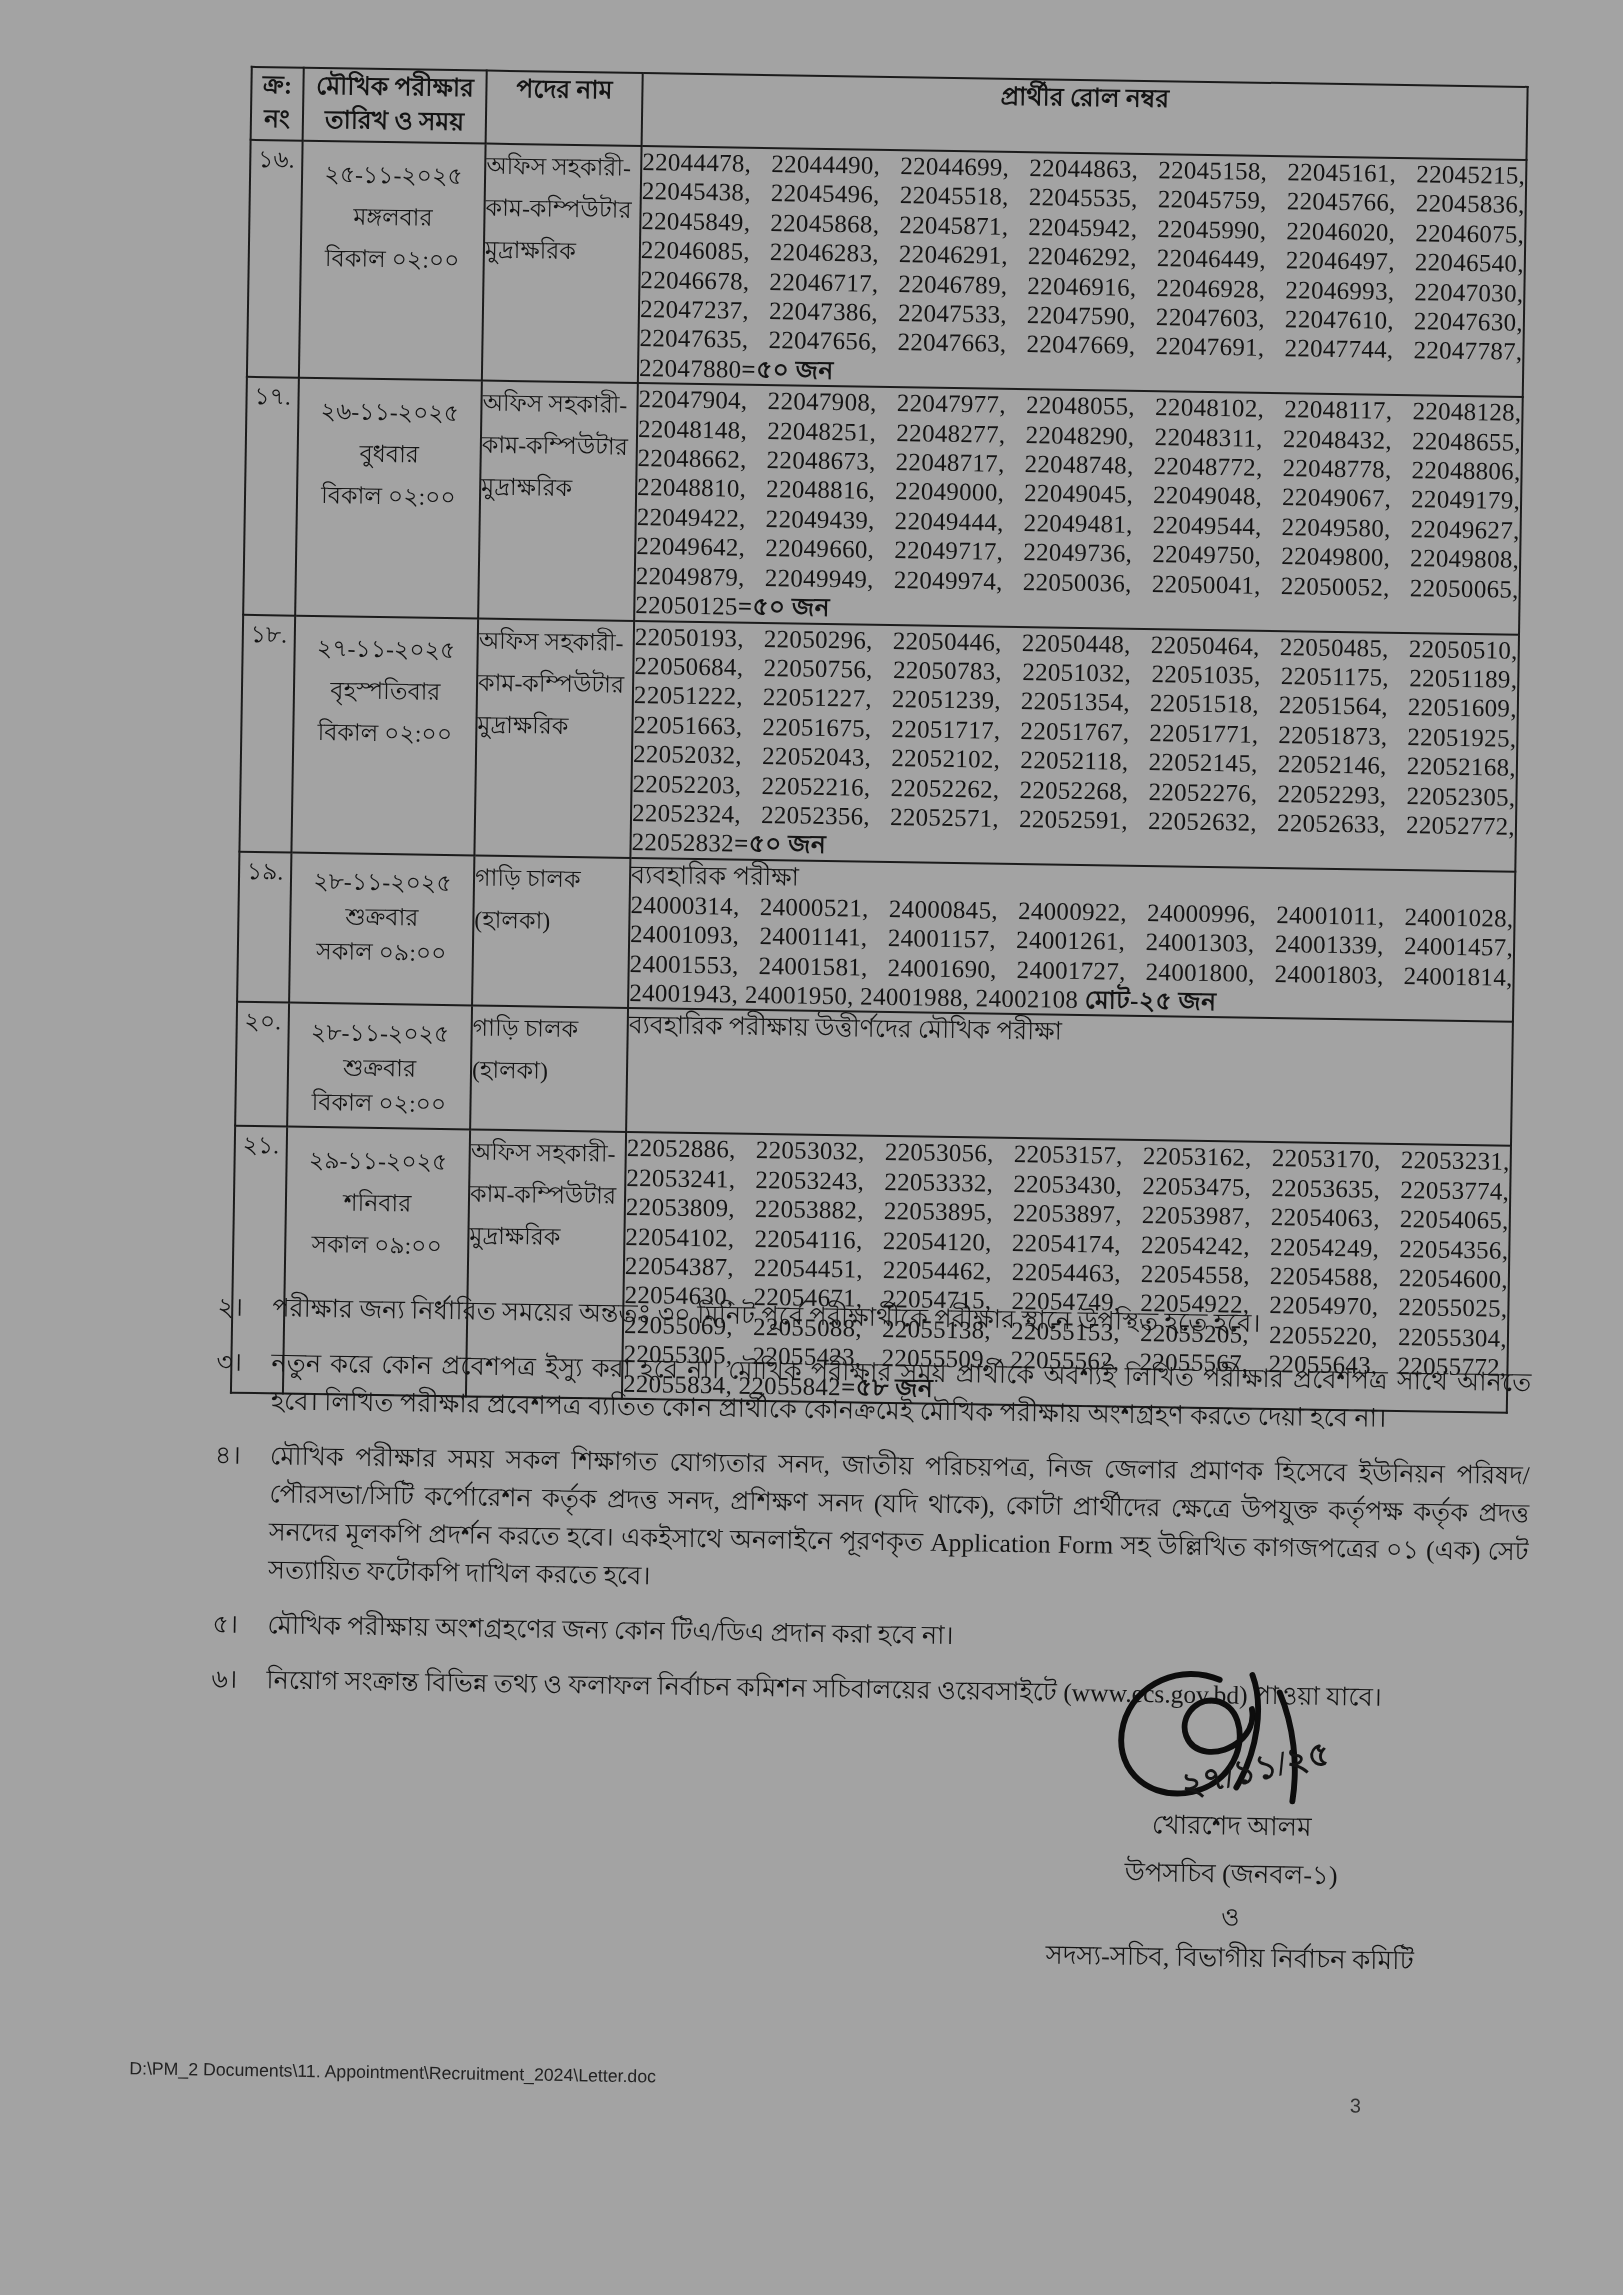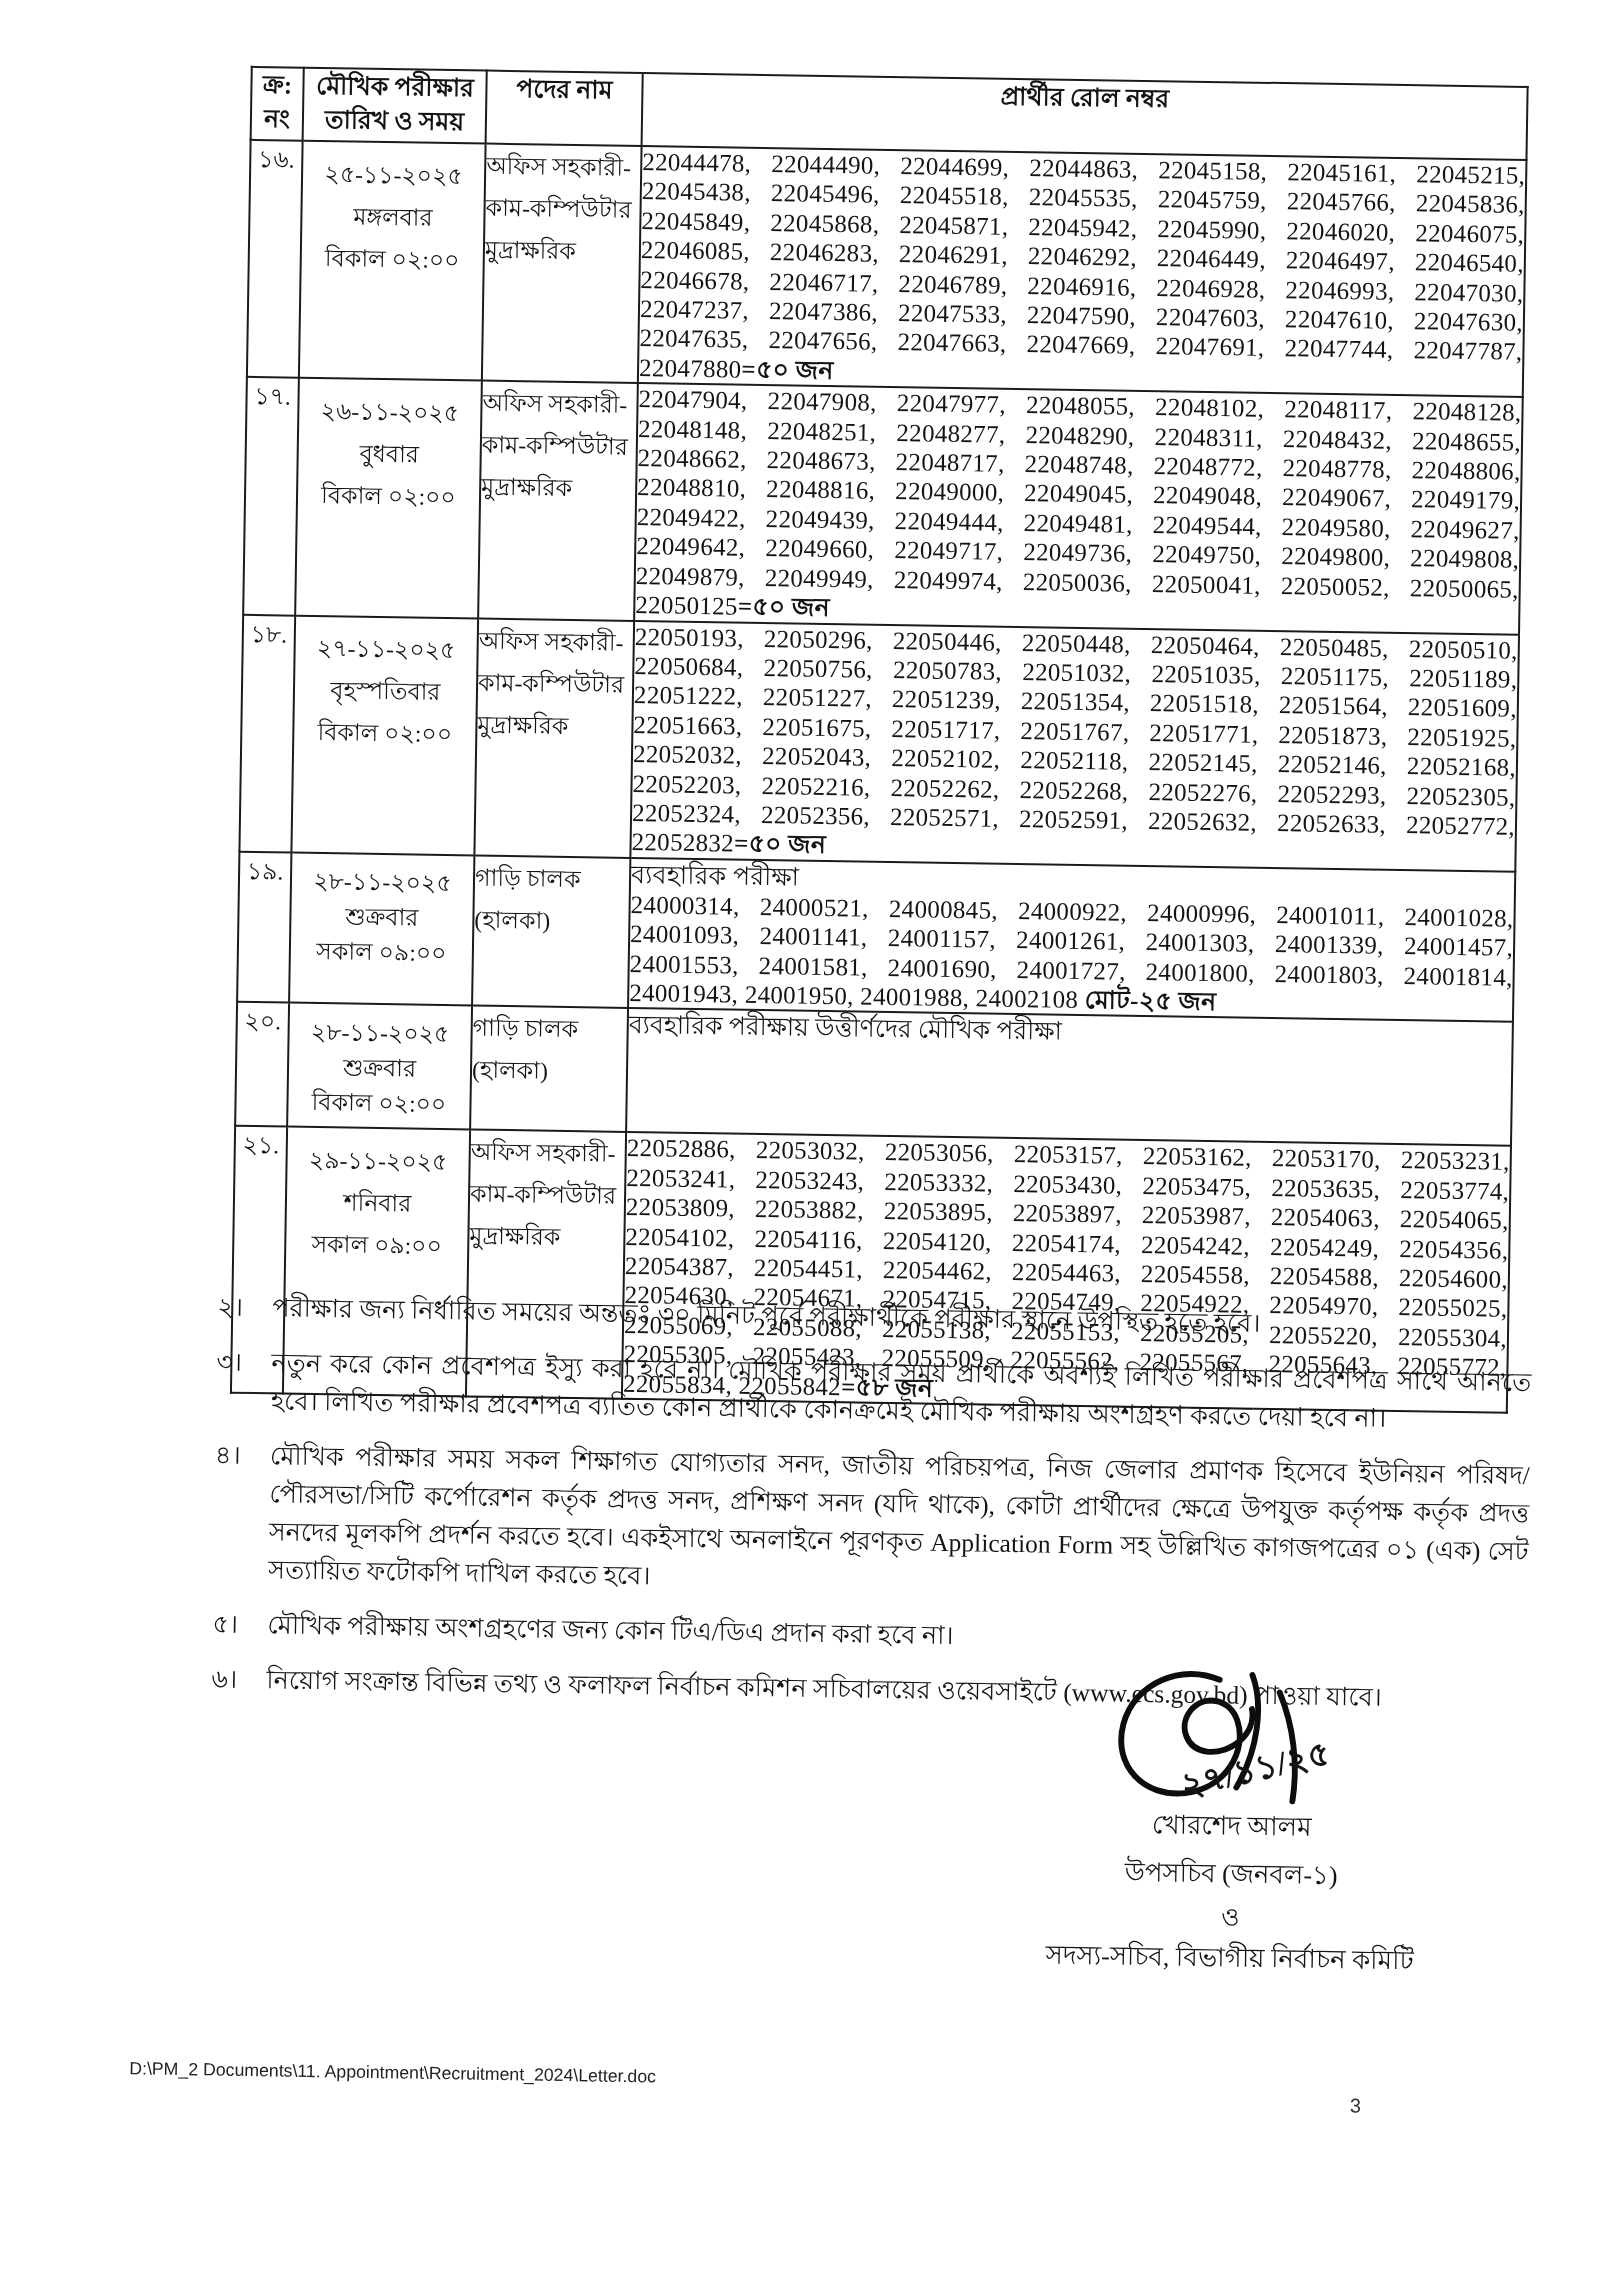--- a/index.html
+++ b/index.html
@@ -1,16 +1,16 @@
 <!DOCTYPE html>
 <html lang="bn" style="font-size:10.5px"><head>
 <meta charset="utf-8">
 <style>
   html,body{margin:0;padding:0;background:#e8e8e8;}
-  .page{position:relative;width:1623px;height:2295px;background:#ffffff;overflow:hidden;
+  .page{position:relative;width:1623px;height:2295px;background:#a3a3a3;overflow:hidden;
         font-family:"Liberation Serif", serif;color:#141414;}
   .sheet{position:absolute;left:0;top:0;width:1623px;height:2295px;
          transform:rotate(0.9deg);transform-origin:196px 52px;}
 
   
   table.sched{position:absolute;left:251px;top:65px;width:1276px;border-collapse:collapse;
               table-layout:fixed;}
   table.sched td,table.sched th{border:2px solid #1b1b1b;vertical-align:top;padding:0;}
   th.hcell{font-weight:bold;font-size:25px;line-height:34px;text-align:center;
            padding-top:5.2px;font-family:"Liberation Serif", serif;}

